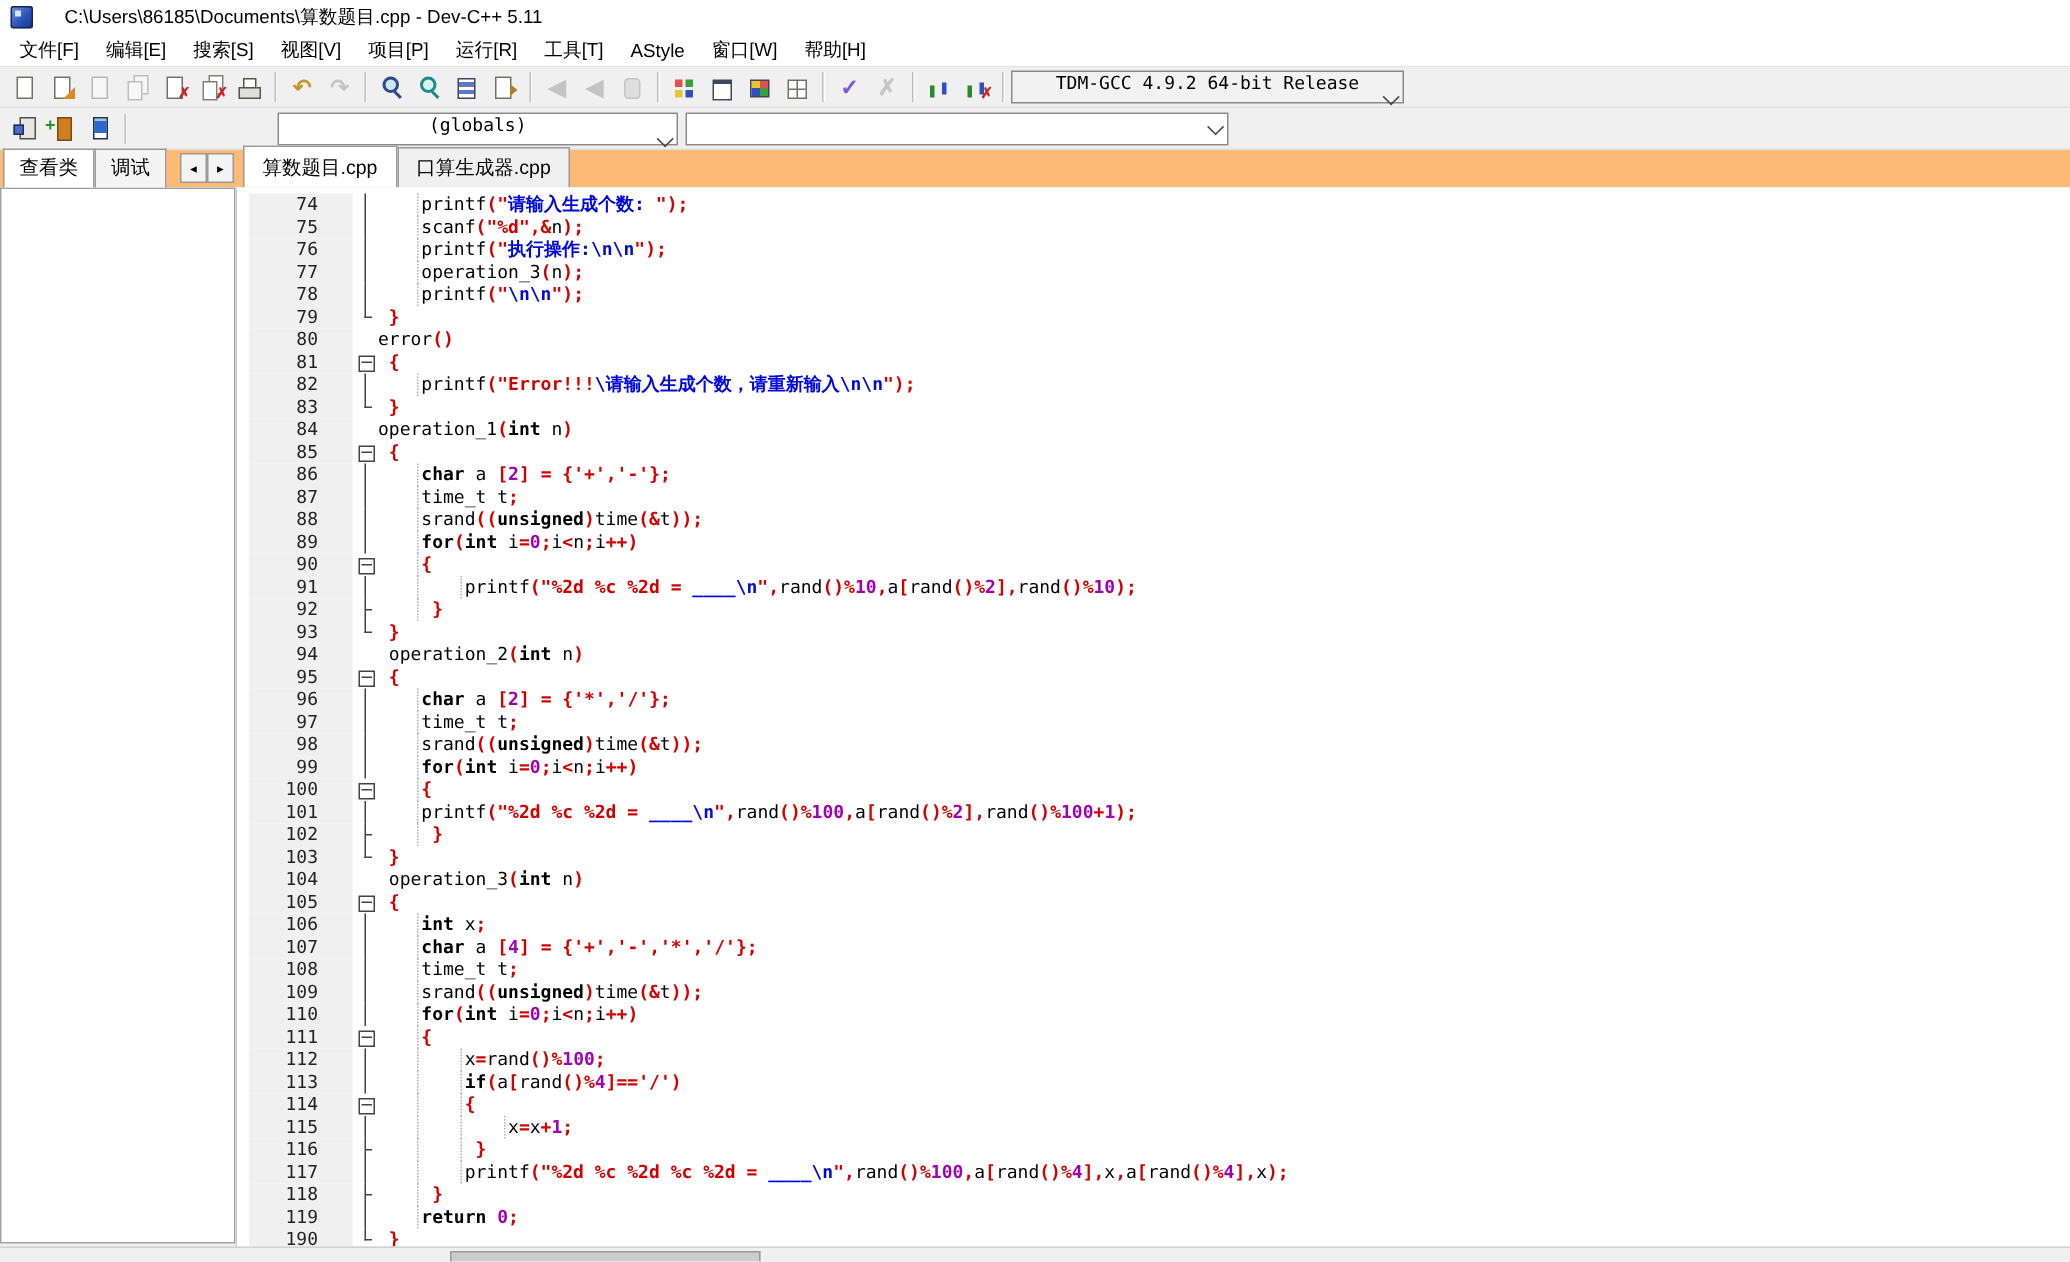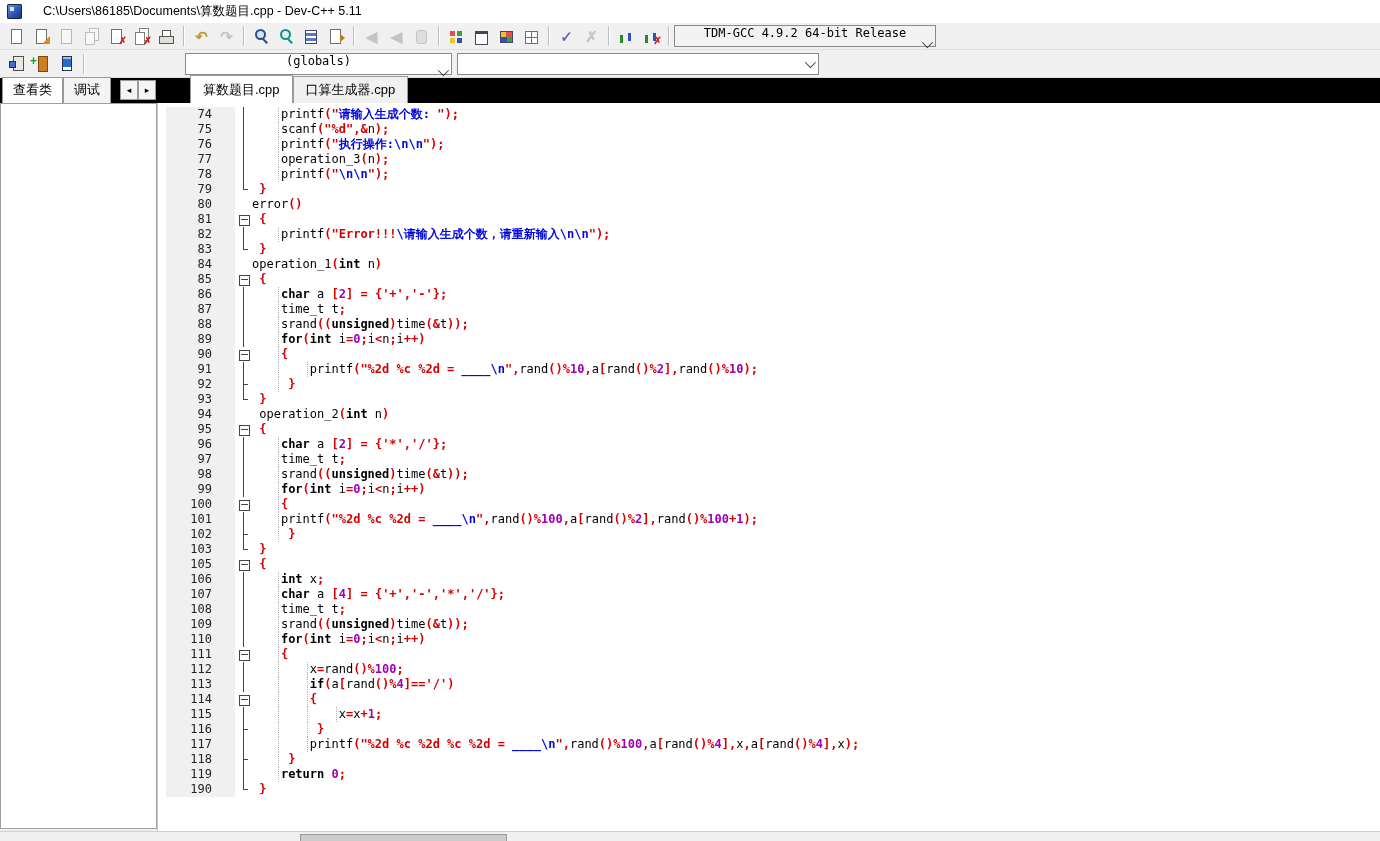--- a/index.html
+++ b/index.html
@@ -59,21 +59,21 @@
   .ib-bookmark::before{content:"";position:absolute;left:4px;top:1px;width:8px;height:13px;border:1px solid #20304e;
      background:linear-gradient(#9ac8cc 0 2px,#2a6ad0 2px 10px,#fff 10px);}
   .tbi .ovl-door{position:absolute;left:1px;top:2px;font-size:12px;font-weight:bold;line-height:1;}
 
   .combo{height:20px;border:1px solid #8a8a8a;background:#fff;display:flex;align-items:center;
     font-family:"DejaVu Sans Mono", monospace;font-size:12px;color:#000;padding:0 5px;flex:none;}
   .combo .chev{width:7px;height:7px;border-right:1px solid #444;border-bottom:1px solid #444;transform:rotate(45deg) translateY(-2px);margin-left:auto;flex:none;}
   .combo.gray{background:#f2f2f2;flex-direction:column;}
 
   
-  .tabrow{height:25px;display:flex;flex:none;background:#000000;gap:28px;}
+  .tabrow{height:25px;display:flex;flex:none;background:#fdba74;}
   .leftzone{width:156px;flex:none;display:flex;align-items:flex-end;padding-left:2px;position:relative;}
   .ltab{font-size:13px;padding:3px 10px 4px;border:1px solid #9a9a9a;border-bottom:none;background:#f4f4f4;white-space:nowrap;}
   .ltab.active{background:#fff;}
   .spinbox{margin-left:14px;margin-bottom:2px;display:flex;}
   .spinbtn{width:16px;height:18px;background:#f4f4f4;border:1px solid #9a9a9a;display:flex;align-items:center;justify-content:center;font-size:9px;color:#000;}
   .editor-tabzone{flex:1;display:flex;align-items:flex-end;padding-left:4px;}
   .etab{font-size:13px;padding:4px 12px 4px;border:1px solid #9a9a9a;border-bottom:none;background:#f0f0f0;white-space:nowrap;}
   .etab.active{background:#fff;padding-top:5px;}
 
   
@@ -106,20 +106,32 @@
 </head>
 <body>
 
 <div class="app">
 
   <div class="titlebar">
     <span class="appicon"></span>
     <span class="wtitle">C:\Users\86185\Documents\算数题目.cpp - Dev-C++ 5.11</span>
   </div>
 
+  <div class="menubar">
+      <span class="mitem">文件[F]</span>
+      <span class="mitem">编辑[E]</span>
+      <span class="mitem">搜索[S]</span>
+      <span class="mitem">视图[V]</span>
+      <span class="mitem">项目[P]</span>
+      <span class="mitem">运行[R]</span>
+      <span class="mitem">工具[T]</span>
+      <span class="mitem">AStyle</span>
+      <span class="mitem">窗口[W]</span>
+      <span class="mitem">帮助[H]</span>
+    </div>
 
   <div class="toolbar">
       <span class="tbi">
         <span class="ib ib-page"></span>
       </span>
       <span class="tbi">
         <span class="ib ib-pageopen"></span>
       </span>
       <span class="tbi dis">
         <span class="ib ib-page"></span>
@@ -271,20 +283,21 @@
           <div class="crow"><span class="lnum">94</span><span class="fold"></span><span class="ctext"><span class="c-p"> </span><span class="c-p">operation_2</span><span class="c-s">(</span><span class="c-k">int</span><span class="c-p"> n</span><span class="c-s">)</span></span></div>
           <div class="crow"><span class="lnum">95</span><span class="fold"><span class="fbox"></span></span><span class="ctext"><span class="c-p"> </span><span class="c-s">{</span></span></div>
           <div class="crow"><span class="lnum">96</span><span class="fold f-v"></span><span class="ctext"><i class="gd" style="left: 25.92px;"></i><span class="c-p">    </span><span class="c-k">char</span><span class="c-p"> a </span><span class="c-s">[</span><span class="c-n">2</span><span class="c-s">]</span><span class="c-p"> </span><span class="c-s">=</span><span class="c-p"> </span><span class="c-s">{</span><span class="c-r">'*'</span><span class="c-s">,</span><span class="c-r">'/'</span><span class="c-s">};</span></span></div>
           <div class="crow"><span class="lnum">97</span><span class="fold f-v"></span><span class="ctext"><i class="gd" style="left: 25.92px;"></i><span class="c-p">    </span><span class="c-p">time_t t</span><span class="c-s">;</span></span></div>
           <div class="crow"><span class="lnum">98</span><span class="fold f-v"></span><span class="ctext"><i class="gd" style="left: 25.92px;"></i><span class="c-p">    </span><span class="c-p">srand</span><span class="c-s">((</span><span class="c-k">unsigned</span><span class="c-s">)</span><span class="c-p">time</span><span class="c-s">(&amp;</span><span class="c-p">t</span><span class="c-s">));</span></span></div>
           <div class="crow"><span class="lnum">99</span><span class="fold f-v"></span><span class="ctext"><i class="gd" style="left: 25.92px;"></i><span class="c-p">    </span><span class="c-k">for</span><span class="c-s">(</span><span class="c-k">int</span><span class="c-p"> i</span><span class="c-s">=</span><span class="c-n">0</span><span class="c-s">;</span><span class="c-p">i</span><span class="c-s">&lt;</span><span class="c-p">n</span><span class="c-s">;</span><span class="c-p">i</span><span class="c-s">++)</span></span></div>
           <div class="crow"><span class="lnum">100</span><span class="fold"><span class="fbox"></span></span><span class="ctext"><i class="gd" style="left: 25.92px;"></i><span class="c-p">    </span><span class="c-s">{</span></span></div>
           <div class="crow"><span class="lnum">101</span><span class="fold f-v"></span><span class="ctext"><i class="gd" style="left: 25.92px;"></i><span class="c-p">    </span><span class="c-p">printf</span><span class="c-s">(</span><span class="c-r">"%2d %c %2d = </span><span class="c-b">____\n</span><span class="c-r">"</span><span class="c-s">,</span><span class="c-p">rand</span><span class="c-s">()%</span><span class="c-n">100</span><span class="c-s">,</span><span class="c-p">a</span><span class="c-s">[</span><span class="c-p">rand</span><span class="c-s">()%</span><span class="c-n">2</span><span class="c-s">],</span><span class="c-p">rand</span><span class="c-s">()%</span><span class="c-n">100</span><span class="c-s">+</span><span class="c-n">1</span><span class="c-s">);</span></span></div>
           <div class="crow"><span class="lnum">102</span><span class="fold f-t"></span><span class="ctext"><i class="gd" style="left: 25.92px;"></i><span class="c-p">     </span><span class="c-s">}</span></span></div>
           <div class="crow"><span class="lnum">103</span><span class="fold f-e"></span><span class="ctext"><span class="c-p"> </span><span class="c-s">}</span></span></div>
+          <div class="crow"><span class="lnum">104</span><span class="fold"></span><span class="ctext"><span class="c-p"> </span><span class="c-p">operation_3</span><span class="c-s">(</span><span class="c-k">int</span><span class="c-p"> n</span><span class="c-s">)</span></span></div>
           <div class="crow"><span class="lnum">105</span><span class="fold"><span class="fbox"></span></span><span class="ctext"><span class="c-p"> </span><span class="c-s">{</span></span></div>
           <div class="crow"><span class="lnum">106</span><span class="fold f-v"></span><span class="ctext"><i class="gd" style="left: 25.92px;"></i><span class="c-p">    </span><span class="c-k">int</span><span class="c-p"> x</span><span class="c-s">;</span></span></div>
           <div class="crow"><span class="lnum">107</span><span class="fold f-v"></span><span class="ctext"><i class="gd" style="left: 25.92px;"></i><span class="c-p">    </span><span class="c-k">char</span><span class="c-p"> a </span><span class="c-s">[</span><span class="c-n">4</span><span class="c-s">]</span><span class="c-p"> </span><span class="c-s">=</span><span class="c-p"> </span><span class="c-s">{</span><span class="c-r">'+'</span><span class="c-s">,</span><span class="c-r">'-'</span><span class="c-s">,</span><span class="c-r">'*'</span><span class="c-s">,</span><span class="c-r">'/'</span><span class="c-s">};</span></span></div>
           <div class="crow"><span class="lnum">108</span><span class="fold f-v"></span><span class="ctext"><i class="gd" style="left: 25.92px;"></i><span class="c-p">    </span><span class="c-p">time_t t</span><span class="c-s">;</span></span></div>
           <div class="crow"><span class="lnum">109</span><span class="fold f-v"></span><span class="ctext"><i class="gd" style="left: 25.92px;"></i><span class="c-p">    </span><span class="c-p">srand</span><span class="c-s">((</span><span class="c-k">unsigned</span><span class="c-s">)</span><span class="c-p">time</span><span class="c-s">(&amp;</span><span class="c-p">t</span><span class="c-s">));</span></span></div>
           <div class="crow"><span class="lnum">110</span><span class="fold f-v"></span><span class="ctext"><i class="gd" style="left: 25.92px;"></i><span class="c-p">    </span><span class="c-k">for</span><span class="c-s">(</span><span class="c-k">int</span><span class="c-p"> i</span><span class="c-s">=</span><span class="c-n">0</span><span class="c-s">;</span><span class="c-p">i</span><span class="c-s">&lt;</span><span class="c-p">n</span><span class="c-s">;</span><span class="c-p">i</span><span class="c-s">++)</span></span></div>
           <div class="crow"><span class="lnum">111</span><span class="fold"><span class="fbox"></span></span><span class="ctext"><i class="gd" style="left: 25.92px;"></i><span class="c-p">    </span><span class="c-s">{</span></span></div>
           <div class="crow"><span class="lnum">112</span><span class="fold f-v"></span><span class="ctext"><i class="gd" style="left: 25.92px;"></i><i class="gd" style="left: 54.84px;"></i><span class="c-p">        </span><span class="c-p">x</span><span class="c-s">=</span><span class="c-p">rand</span><span class="c-s">()%</span><span class="c-n">100</span><span class="c-s">;</span></span></div>
           <div class="crow"><span class="lnum">113</span><span class="fold f-v"></span><span class="ctext"><i class="gd" style="left: 25.92px;"></i><i class="gd" style="left: 54.84px;"></i><span class="c-p">        </span><span class="c-k">if</span><span class="c-s">(</span><span class="c-p">a</span><span class="c-s">[</span><span class="c-p">rand</span><span class="c-s">()%</span><span class="c-n">4</span><span class="c-s">]==</span><span class="c-r">'/'</span><span class="c-s">)</span></span></div>
           <div class="crow"><span class="lnum">114</span><span class="fold"><span class="fbox"></span></span><span class="ctext"><i class="gd" style="left: 25.92px;"></i><i class="gd" style="left: 54.84px;"></i><span class="c-p">        </span><span class="c-s">{</span></span></div>

